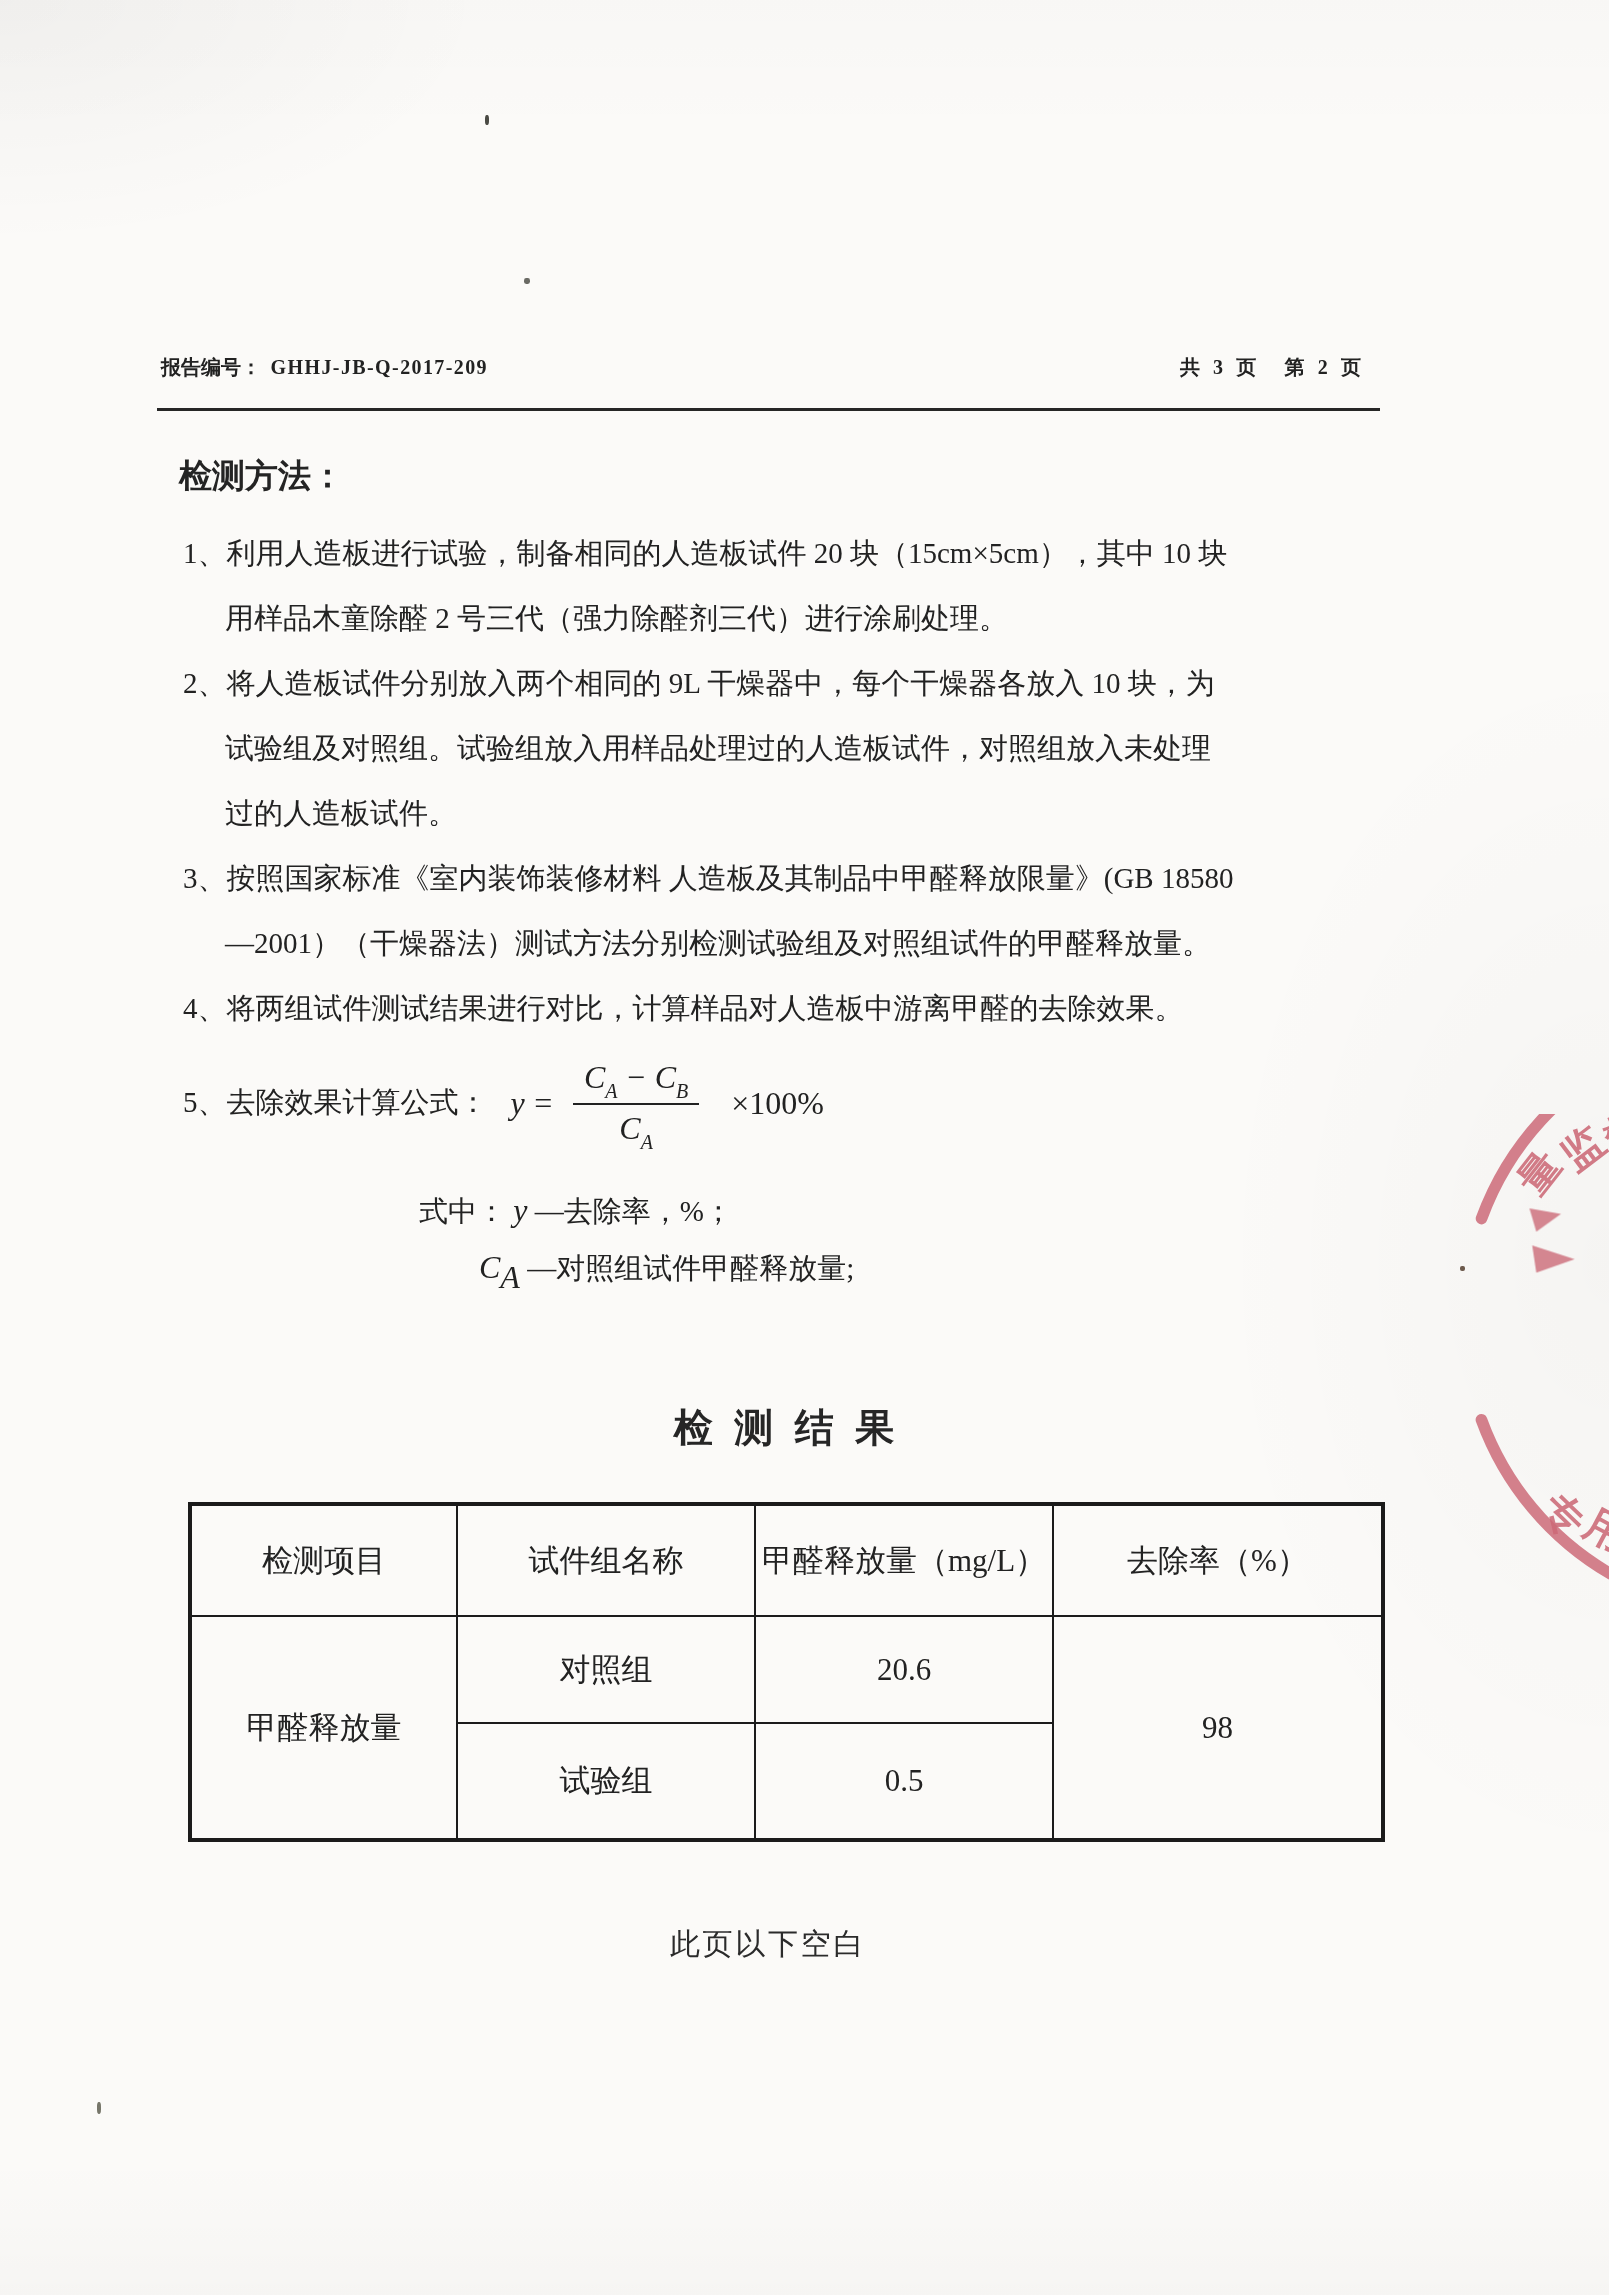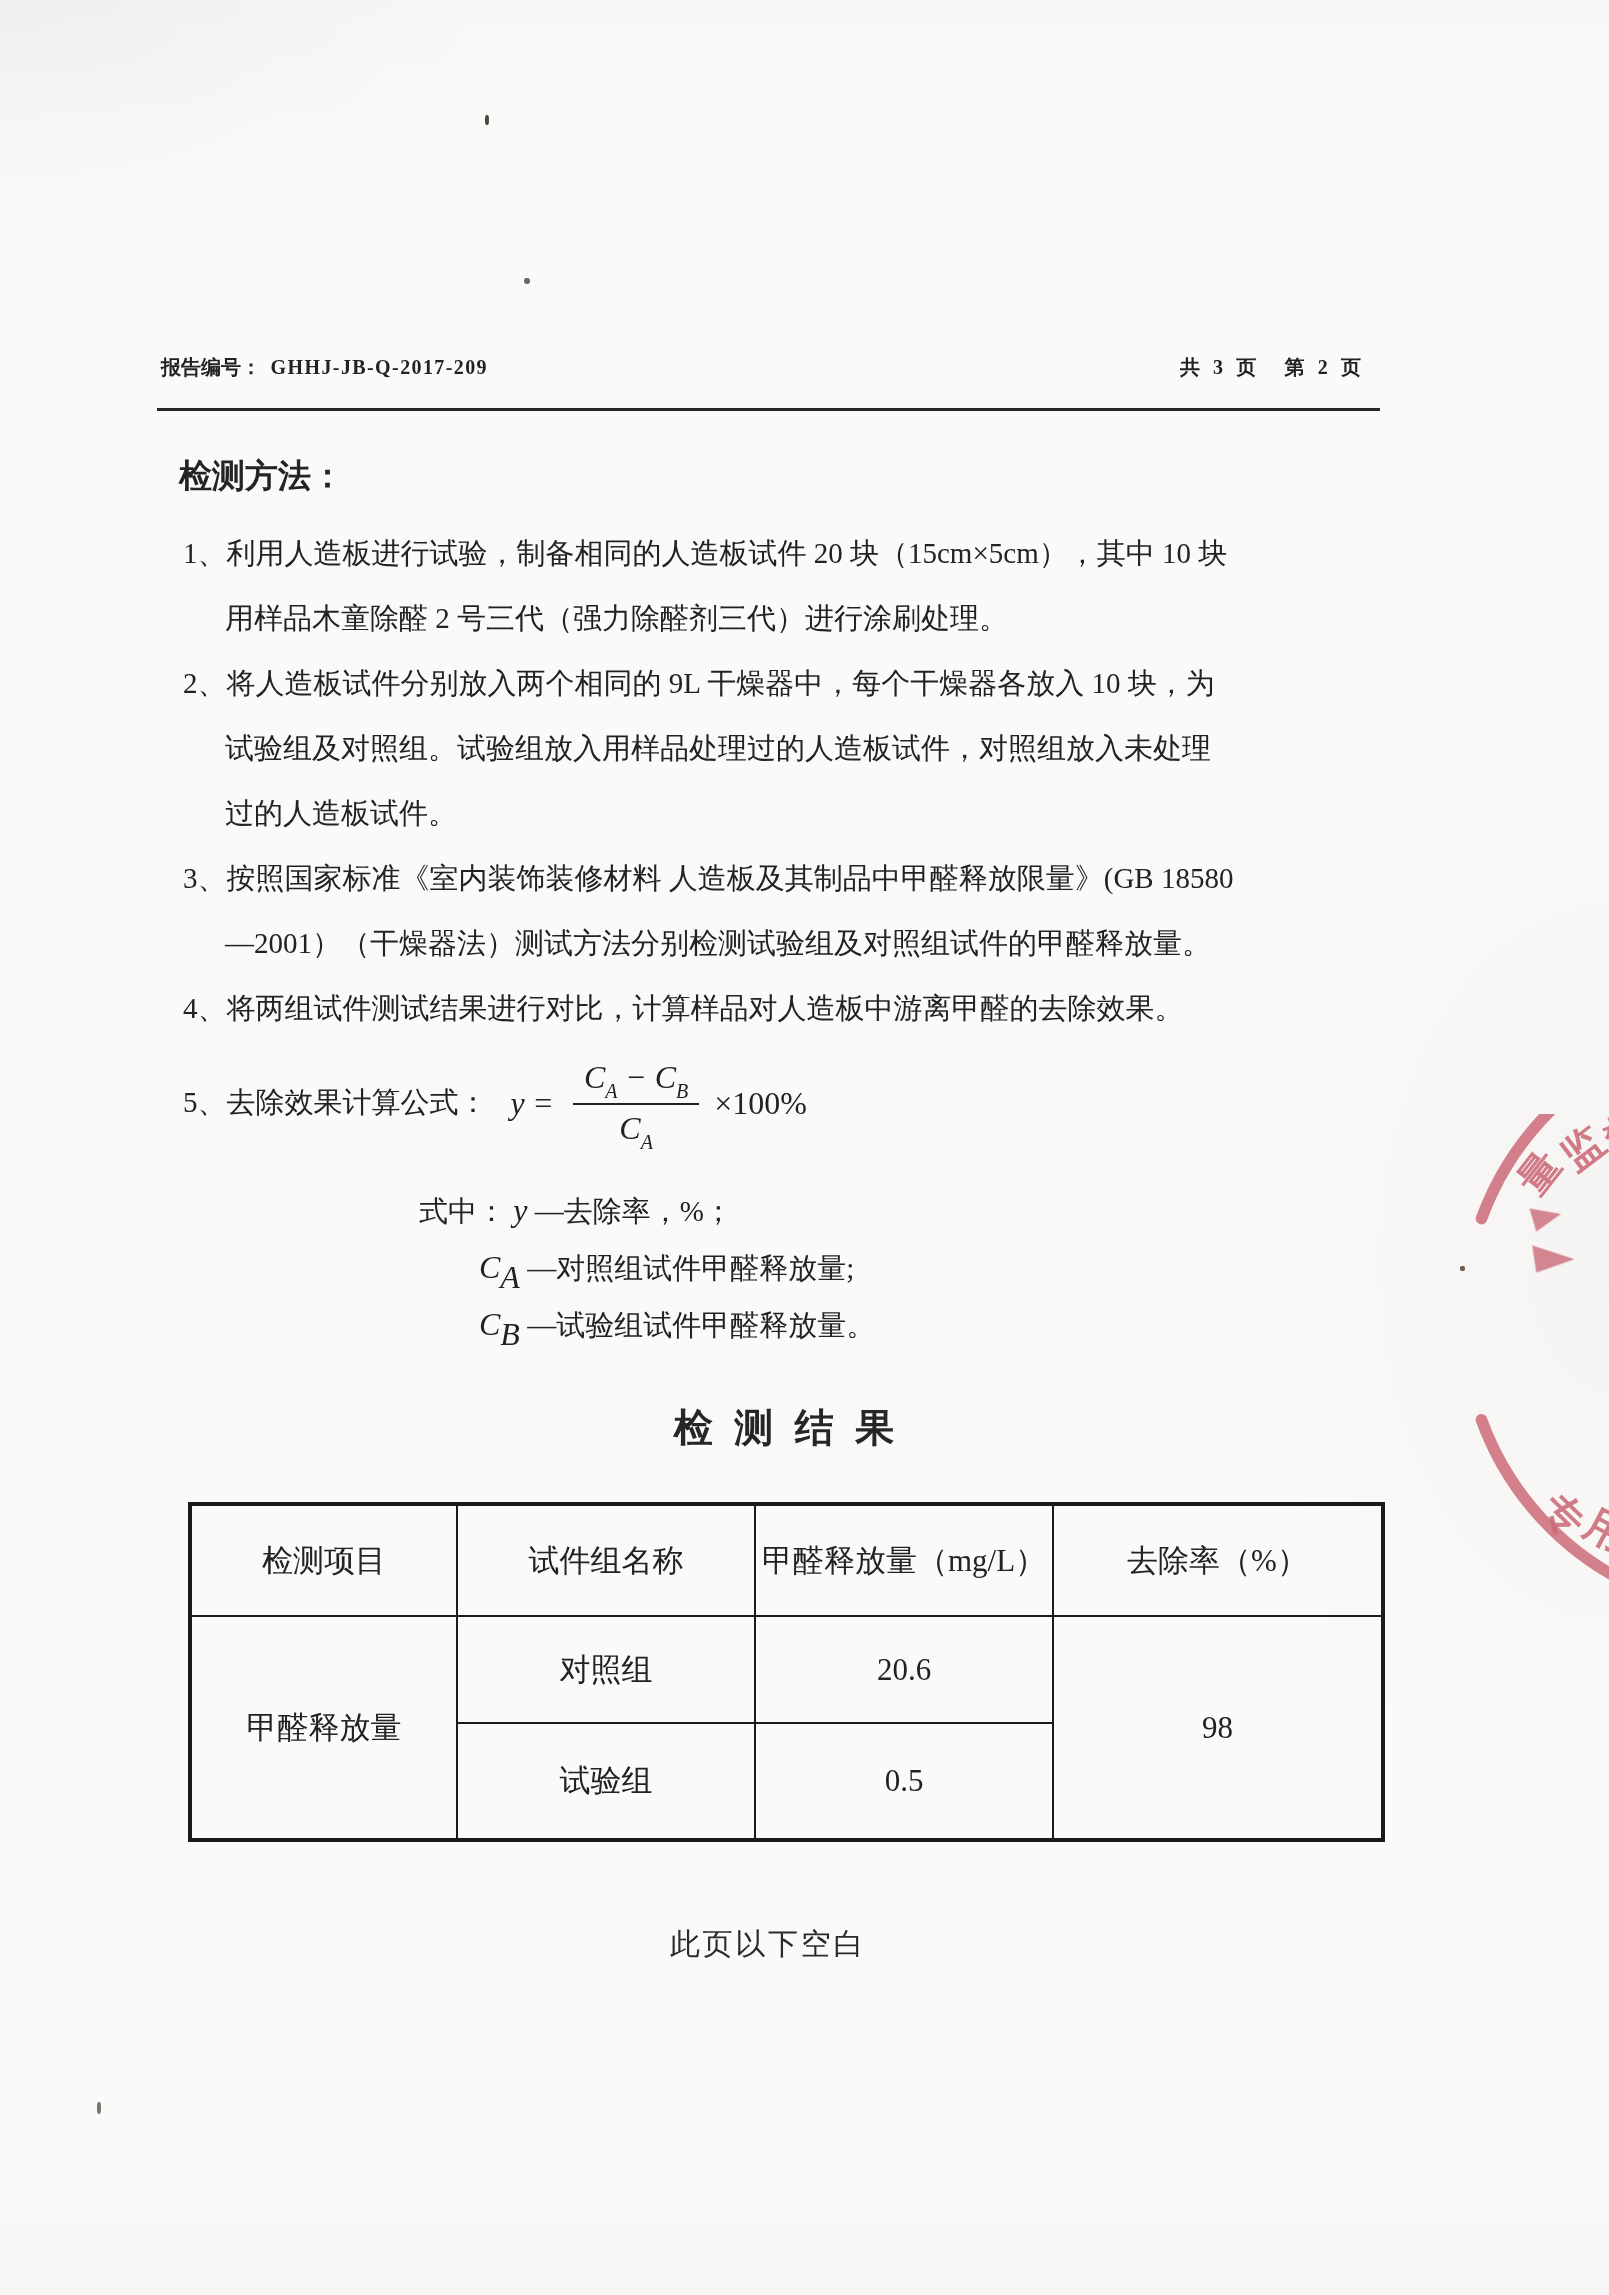--- a/index.html
+++ b/index.html
@@ -48,21 +48,21 @@
     position:absolute;top:1059px;left:183px;
     display:flex;align-items:center;font-size:29px;color:#222;
   }
   .math{display:flex;align-items:center;font-style:italic;font-size:32px;margin-left:23px;}
   .math .eq{margin:0 9.6px;font-style:normal;}
   .frac{display:inline-flex;flex-direction:column;align-items:center;margin:0 11px;}
   .frac .num{display:flex;align-items:baseline;border-bottom:2.1px solid #222;padding:0 11px 6.8px;}
   .frac .den{display:flex;align-items:baseline;padding-top:5.5px;}
   .msub{font-size:20px;transform:translateY(9.6px);display:inline-block;}
   .minus{margin:0 9.6px;font-style:normal;}
-  .suffix{font-style:normal;margin-left:4px;}
+  .suffix{font-style:normal;margin-left:21px;}
   .legend{
     position:absolute;top:1182px;left:419px;
     font-size:29px;line-height:56px;color:#222;
   }
   .legend .sym{font-style:italic;font-size:32px;}
   .legend .l2,.legend .l3{padding-left:60px;}
   .results-heading{
     position:absolute;top:1401px;left:188px;width:1192px;
     text-align:center;font-size:39px;font-weight:bold;color:#262626;
     letter-spacing:0.55em;padding-left:0.55em;box-sizing:border-box;
@@ -147,24 +147,20 @@
 
   <div class="legend">
     <div class="l1">
       <span>式中：</span>
       <span class="sym">y</span>
       <span>—去除率，%；</span>
     </div>
     <div class="l2">
       <span class="sym">C</span><span class="sym msub">A</span>
       <span>—对照组试件甲醛释放量;</span>
-    </div>
-    <div class="l3">
-      <span class="sym">C</span><span class="sym msub">B</span>
-      <span>—试验组试件甲醛释放量。</span>
     </div>
   </div>
 
   <div class="results-heading">检测结果</div>
 
   <table class="results">
     <colgroup>
       <col style="width:267px">
         <col style="width:298px">
         <col style="width:298px">

